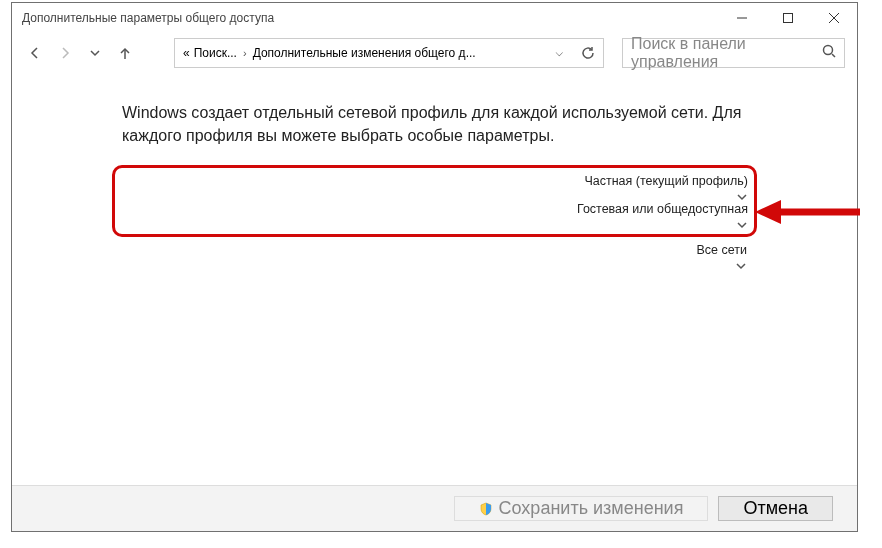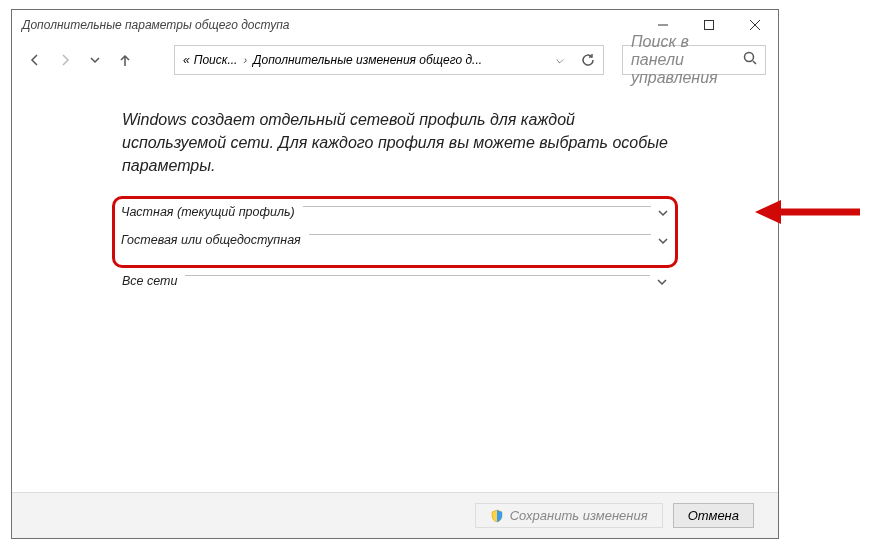--- a/index.html
+++ b/index.html
@@ -1,18 +1,18 @@
 <!DOCTYPE html>
 <html><head>
 <meta charset="utf-8">
 <style>
   * { box-sizing: border-box; margin: 0; padding: 0; font-family: "Segoe UI", Tahoma, sans-serif; }
   body { background: #fff; width: 882px; height: 548px; position: relative; overflow: hidden; }
 
-  .window { width: 768px; height: 530px; margin: 9px 11px; border: 1px solid #707070; background: #fff; position: relative; font-style: italic; }
+  .window { width: 847px; height: 530px; margin: 2px 11px; border: 1px solid #707070; background: #fff; position: relative; }
 
   
   .titlebar { height: 30px; display: flex; align-items: center; padding-left: 10px; font-size: 12px; color: #444; }
   .titlebar .spacer { flex: 1; }
   .sysbtn { width: 46px; height: 30px; display: flex; align-items: center; justify-content: center; color: #222; }
   .sysbtn svg { width: 10px; height: 10px; stroke: #333; stroke-width: 1; fill: none; }
 
   
   .navbar { height: 40px; display: flex; align-items: center; padding: 0 12px; gap: 8px; }
   .navbtn { width: 22px; height: 22px; display: flex; align-items: center; justify-content: center; color: #555; }
@@ -30,30 +30,30 @@
   .searchbox .sicon { margin-left: auto; }
   .searchbox svg { width: 14px; height: 14px; stroke: #555; stroke-width: 1.5; fill: none; }
 
   
   .content { padding: 28px 110px 0 110px; }
   .heading { color: #0a6f3c; font-size: 15px; margin-bottom: 14px; font-weight: 400;}
   .desc { font-size: 16px; color: #222; line-height: 1.45; margin-bottom: 18px; }
 
   .sections { }
   .highlight-box { border: 3.5px solid #d10808; border-radius: 10px; padding: 6px 6px 4px 6px; margin: 0 -10px 6px -10px; }
-  .section-row { display: flex; align-items: flex-start; height: 28px; cursor: pointer; }
+  .section-row { display: flex; align-items: flex-end; height: 28px; cursor: pointer; flex-direction: column; }
   .section-label { font-size: 12.5px; color: #222; white-space: nowrap; }
   .section-line { flex: 1; border-bottom: 1px solid #bfbfbf; margin: 0 6px 0 8px; position: relative; top: 1px;}
   .section-chev svg { width: 12px; height: 12px; stroke: #555; stroke-width: 1.5; fill: none; }
 
   .outer-row { padding-left: 0; }
 
   
   .bottombar { position: absolute; bottom: 0; left: 0; right: 0; height: 46px; border-top: 1px solid #ddd; background: #f3f3f3; display: flex; align-items: center; justify-content: flex-end; padding-right: 24px; gap: 10px; }
-  .btn { height: 25px; padding: 0 14px; font-size: 13px; background: #e9e9e9; border: 1px solid #bcbcbc; display: flex; align-items: center; gap: 6px; }
+  .btn { height: 25px; padding: 0 24px; font-size: 18px; background: #e9e9e9; border: 1px solid #bcbcbc; display: flex; align-items: center; gap: 6px; }
   .btn.disabled { color: #888; background: #f3f3f3; border-color:#ddd;}
   .shield { width: 14px; height: 14px; }
 
   .arrow-annot { position: absolute; left: 755px; top: 197px; }
 </style>
 </head>
 <body>
 
 <div class="window">
 

